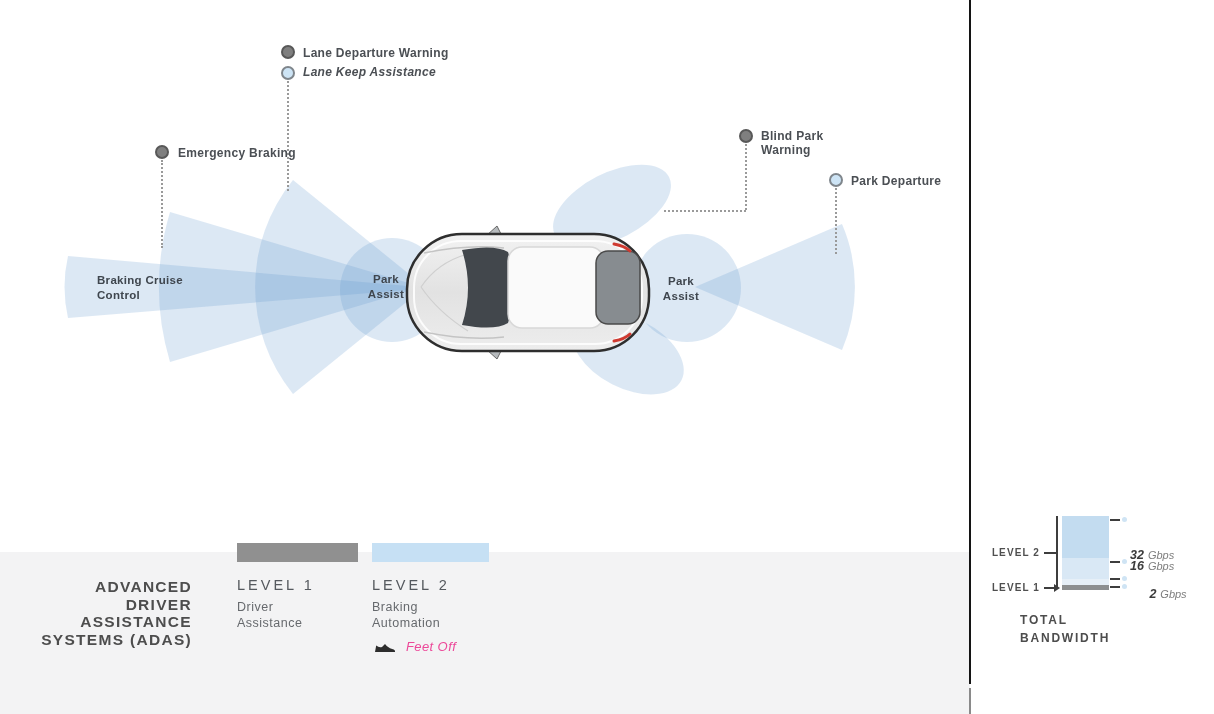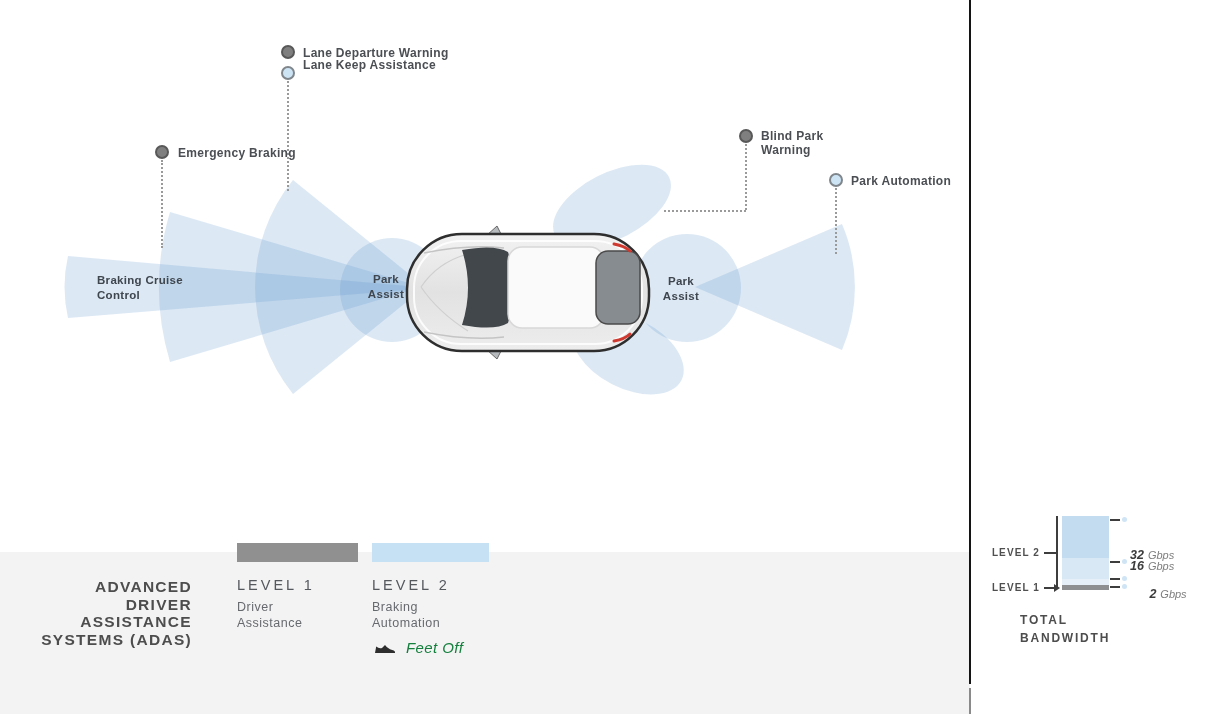--- a/index.html
+++ b/index.html
@@ -20,21 +20,21 @@
   .callout{position:absolute;font-size:12px;font-weight:700;color:#4b4f54;letter-spacing:.3px;line-height:14px;}
   .zone-label{position:absolute;font-size:11.5px;font-weight:700;color:#3f464e;letter-spacing:.3px;line-height:15px;}
   
   .band{position:absolute;left:0;top:552px;width:970px;height:162px;background:#f3f3f4;}
   .adas-title{position:absolute;left:10px;top:578px;width:182px;text-align:right;
     font-size:15.5px;font-weight:700;letter-spacing:1.3px;color:#4d4d4d;line-height:17.5px;}
   .level-bar{position:absolute;top:543px;height:19px;}
   .level-name{position:absolute;font-size:14.5px;font-weight:500;letter-spacing:3px;color:#55595e;}
   .level-desc{position:absolute;font-size:12.5px;color:#66696d;letter-spacing:.5px;line-height:16px;}
   .feet-row{position:absolute;left:374px;top:639px;display:flex;align-items:center;gap:10px;}
-  .feet-note{font-style:italic;font-size:15px;color:#15803d;letter-spacing:.4px;}
+  .feet-note{font-style:italic;font-size:13px;color:#ec4899;letter-spacing:.4px;}
   
   .divider{position:absolute;width:2px;}
   .bw-axis{position:absolute;left:1056px;top:516px;width:2px;height:73px;background:#3d3d3d;}
   .bw-dash{position:absolute;height:2px;background:#3d3d3d;}
   .bw-dot{position:absolute;width:5px;height:5px;border-radius:50%;background:#cfe4f4;}
   .bw-axis-label{position:absolute;width:52px;text-align:right;font-size:10px;font-weight:700;
     letter-spacing:1.1px;color:#4f4f4f;}
   .bw-seg{position:absolute;left:1062px;width:47px;}
   .bw-tick{position:absolute;left:1130px;width:76px;font-style:italic;}
   .bw-tick .v{font-size:12.5px;font-weight:700;color:#3c3c3c;}
@@ -97,25 +97,25 @@
   <div class="dot-h" style="left:664px;top:210px;width:82px;"></div>
   <div class="dot-v" style="left:835px;top:188px;height:66px;"></div>
 
   <div class="marker dark" style="left:281px;top:45px;"></div>
   <div class="marker blue" style="left:281px;top:66px;"></div>
   <div class="marker dark" style="left:155px;top:145px;"></div>
   <div class="marker dark" style="left:739px;top:129px;"></div>
   <div class="marker blue" style="left:829px;top:173px;"></div>
 
   <div class="callout" style="left:303px;top:46px;">Lane Departure Warning</div>
-  <div class="callout" style="left:303px;top:58px;">Lane Keep Assistance</div>
+  <div class="callout" style="left:303px;top:65px;font-style:italic;">Lane Keep Assistance</div>
   <div class="callout" style="left:178px;top:146px;">Emergency Braking</div>
   <div class="callout pre" style="left:761px;top:129px;">Blind Park
 Warning</div>
-  <div class="callout" style="left:851px;top:174px;">Park Automation</div>
+  <div class="callout" style="left:851px;top:174px;">Park Departure</div>
 
   <div class="zone-label pre" style="left:97px;top:273px;">Braking Cruise
 Control</div>
   <div class="zone-label pre" style="left:363px;top:272px;width:46px;text-align:center;">Park
 Assist</div>
   <div class="zone-label pre" style="left:658px;top:274px;width:46px;text-align:center;">Park
 Assist</div>
 
   <div class="band"></div>
   <div class="adas-title pre">ADVANCED

